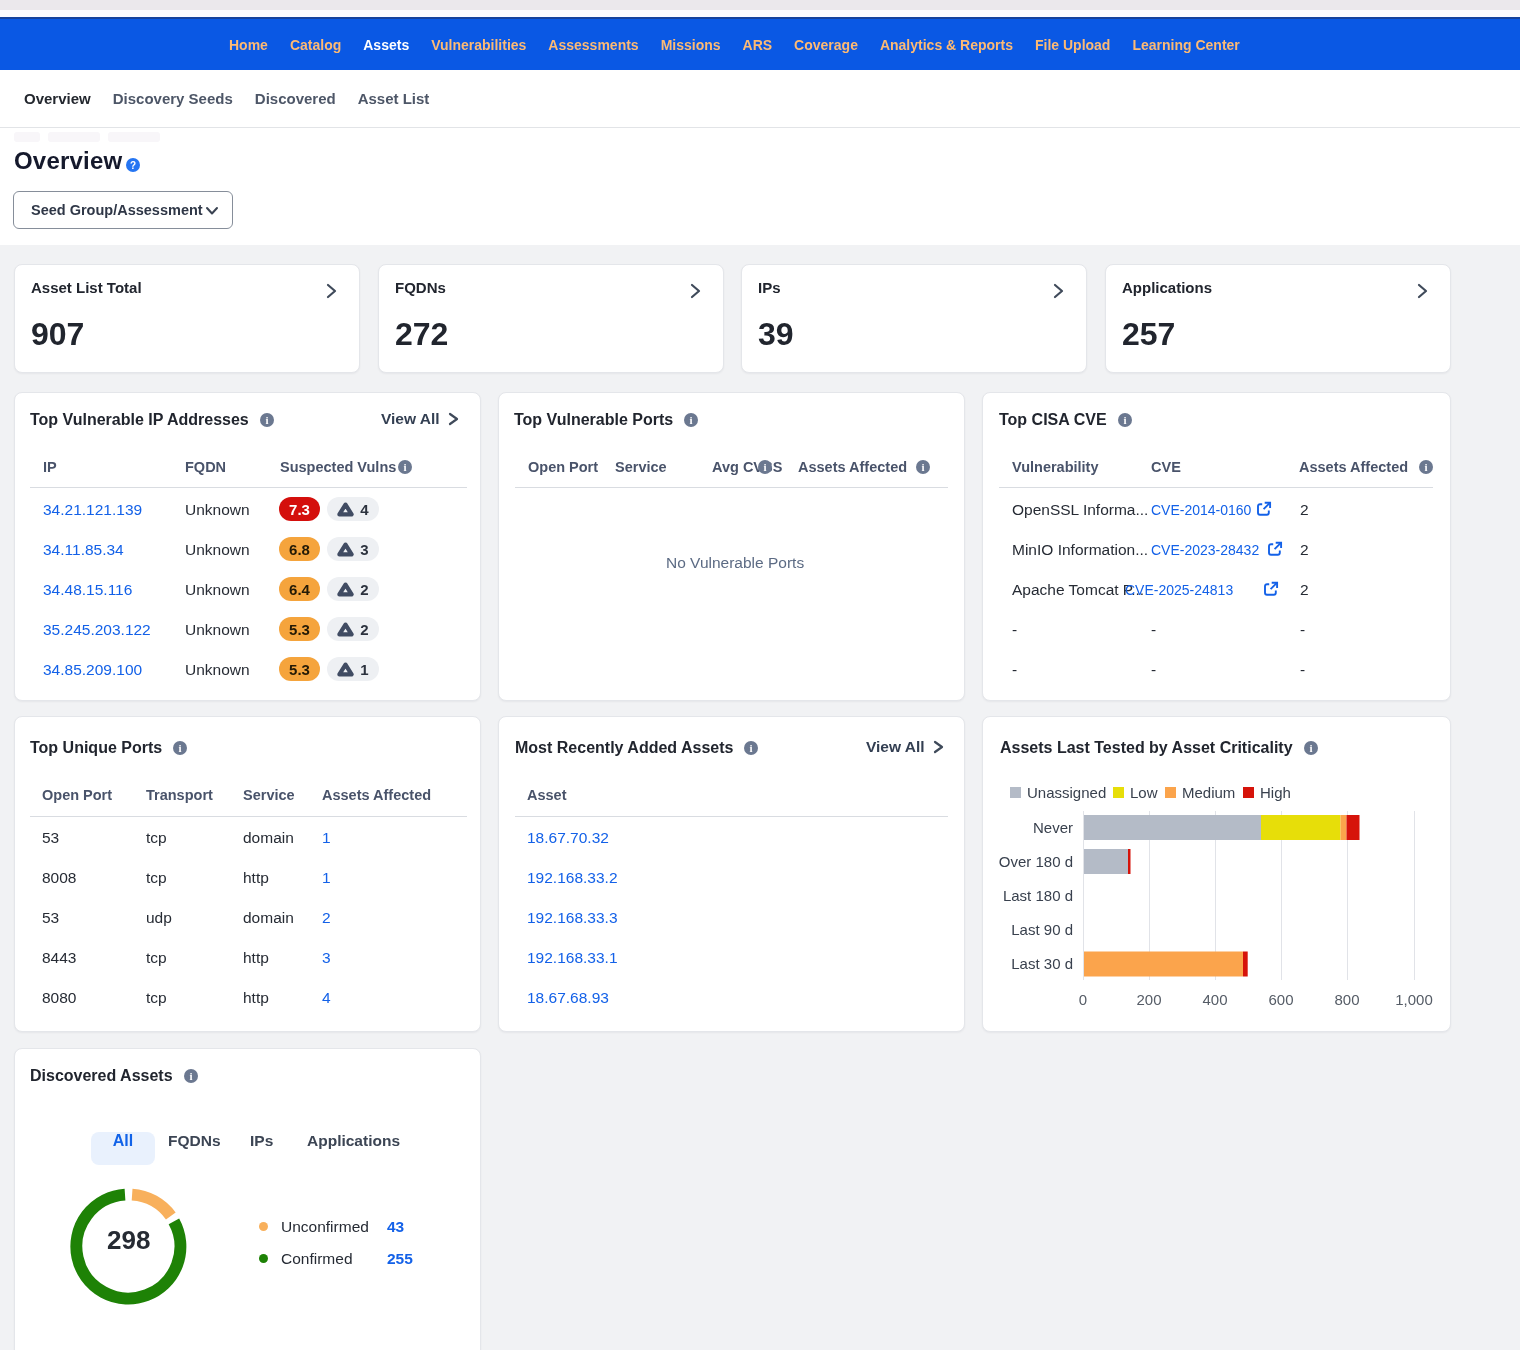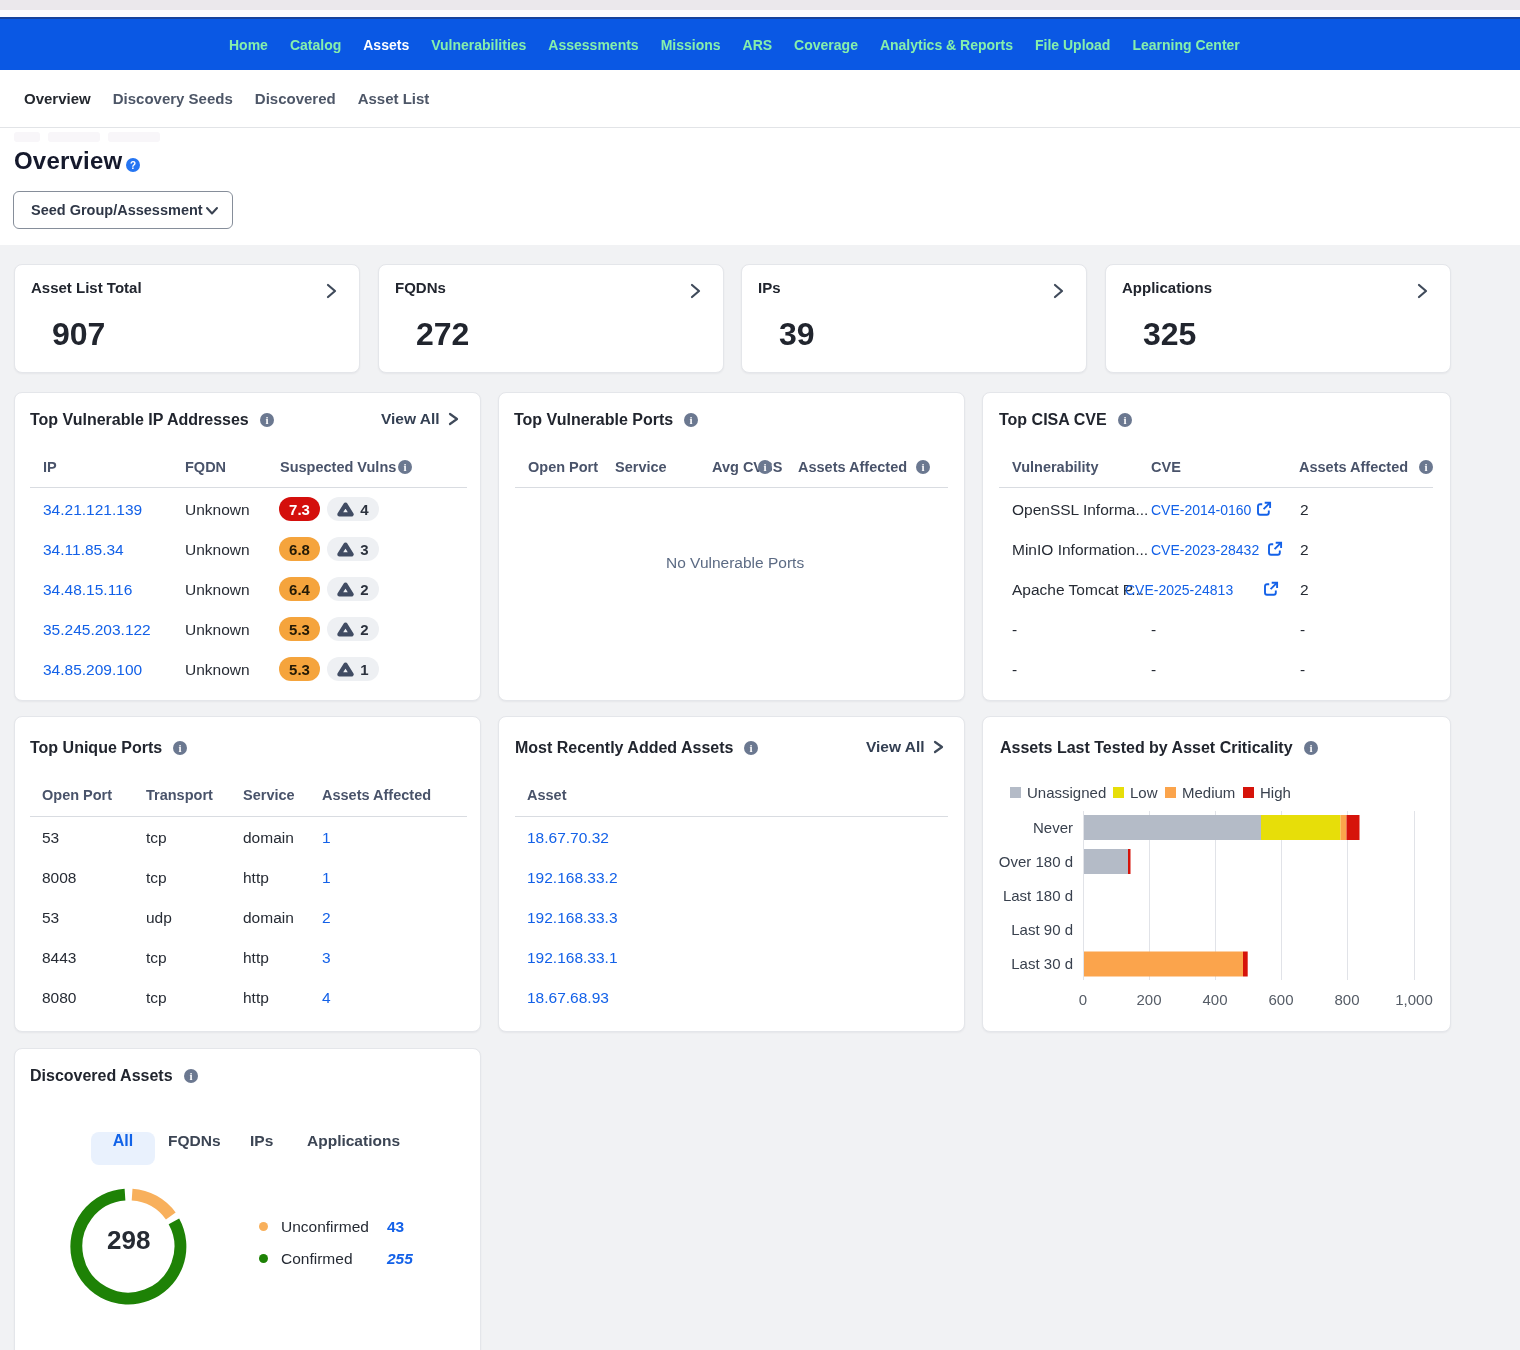--- a/index.html
+++ b/index.html
@@ -3,38 +3,38 @@
 <meta charset="utf-8">
 <style>
 * { margin:0; padding:0; box-sizing:border-box; }
 html,body { width:1520px; height:1350px; overflow:hidden; }
 body { font-family:"Liberation Sans", sans-serif; background:#f1f2f4; position:relative; }
 .strip1 { position:absolute; top:0; left:0; width:1520px; height:10px; background:#ebe8ec; }
 .strip2 { position:absolute; top:10px; left:0; width:1520px; height:7px; background:#fdfbfe; }
 .navline { position:absolute; top:17px; left:0; width:1520px; height:2px; background:#16419c; }
 nav { position:absolute; top:19px; left:0; width:1520px; height:51px; background:#0a58e4; }
 .navitems { position:absolute; left:229px; top:0; height:51px; display:flex; align-items:center; gap:22px; }
-.navitems a { color:#86efac; font-size:14px; font-weight:700; text-decoration:none; white-space:nowrap; }
+.navitems a { color:#fdba74; font-size:14px; font-weight:700; text-decoration:none; white-space:nowrap; }
 .navitems a.active { color:#ffffff; }
 .subnav { position:absolute; top:70px; left:0; width:1520px; height:58px; background:#ffffff; border-bottom:1px solid #e2e4e7; }
 .subnav .tabs { position:absolute; left:24px; top:0; height:57px; display:flex; align-items:center; gap:22px; }
 .subnav a { color:#4d5667; font-size:15px; font-weight:700; text-decoration:none; }
 .subnav a.active { color:#23272e; font-weight:700; }
 .subtab-underline { position:absolute; left:13px; top:123px; width:82px; height:5px; background:#0d5be0; border-radius:3px 3px 0 0; }
 .header { position:absolute; top:128px; left:0; width:1520px; height:117px; background:#ffffff; }
 .crumb { position:absolute; top:4px; display:flex; gap:8px; left:14px; }
 .crumb span { background:#f8f6f9; border-radius:3px; height:10px; display:inline-block; }
 .h-title { position:absolute; left:14px; top:19px; font-size:24px; font-weight:700; color:#15192c; letter-spacing:0.2px; }
 .h-help { position:absolute; left:126px; top:30px; }
 .seedbtn { position:absolute; left:13px; top:63px; width:220px; height:38px; border:1px solid #868e9a; border-radius:6px; background:#fff; display:flex; align-items:center; }
 .seedbtn span { margin-left:17px; font-size:14.5px; font-weight:700; color:#2f3747; white-space:nowrap; }
 .card { position:absolute; background:#fff; border:1px solid #e4e6ea; border-radius:8px; box-shadow:0 1px 2px rgba(16,24,40,0.05); }
 .scard { top:264px; width:346px; height:109px; }
 .scard .t { position:absolute; left:16px; top:14px; font-size:15px; font-weight:700; color:#21252e; }
-.scard .n { position:absolute; left:16px; top:51px; font-size:32px; font-weight:700; color:#21252e;margin-left:21px; }
+.scard .n { position:absolute; left:16px; top:51px; font-size:32px; font-weight:700; color:#21252e; }
 .scard svg.chev { position:absolute; right:21px; top:18px; }
 .ptitle { position:absolute; left:30px; top:411px; font-size:16px; font-weight:700; color:#21252e; display:flex; align-items:center; gap:11px; }
 .viewall { position:absolute; font-size:15.5px; font-weight:700; color:#333f52; display:flex; align-items:center; gap:8px; }
 .thead { position:absolute; font-size:14.5px; font-weight:700; color:#49536a; }
 .tdiv { position:absolute; height:1px; background:#d9dce1; }
 .trow { position:absolute; font-size:15.5px; color:#262b34; }
 a.lnk { color:#1361e8; text-decoration:none; }
 a.cve { font-size:14px; }
 .badge { position:absolute; width:41px; height:24px; border-radius:12px; color:#fff; font-size:15px; font-weight:700; display:flex; align-items:center; justify-content:center; }
 .badge.red { background:#d40f0c; color:#ffffff; }
@@ -108,21 +108,21 @@
   </div>
 <div class="card scard" style="left:741px">
     <div class="t">IPs</div>
     <div class="n">39</div>
  <svg class="chev" width="14" height="16">
       <polyline points="4,2 11,8 4,14" fill="none" stroke="#3f4a5a" stroke-width="2.2" stroke-linecap="round" stroke-linejoin="round"></polyline>
     </svg>
   </div>
 <div class="card scard" style="left:1105px">
     <div class="t">Applications</div>
-    <div class="n">325</div>
+    <div class="n">257</div>
  <svg class="chev" width="14" height="16">
       <polyline points="4,2 11,8 4,14" fill="none" stroke="#3f4a5a" stroke-width="2.2" stroke-linecap="round" stroke-linejoin="round"></polyline>
     </svg>
   </div>
 
 <div class="card" style="left:14px; top:392px; width:467px; height:309px;"></div>
 <div class="ptitle" style="left:30px;">Top Vulnerable IP Addresses
  <svg width="14" height="14">
       <circle cx="7" cy="7" r="7" fill="#6b7890"></circle>
       <text x="7" y="10.5" text-anchor="middle" font-family="Liberation Serif" font-size="11" font-weight="bold" fill="#fff">i</text>
@@ -367,13 +367,13 @@
 <div class="donut-num" style="left:107px; top:1225px;">298</div>
 <svg style="position:absolute; left:259px; top:1222px;" width="9" height="9">
     <circle cx="4.5" cy="4.5" r="4.5" fill="#f8b05c"></circle>
   </svg>
 <div class="trow" style="left:281px; top:1218px;">Unconfirmed</div>
 <div class="trow" style="left:387px; top:1218px; font-weight:700;"><a class="lnk">43</a></div>
 <svg style="position:absolute; left:259px; top:1254px;" width="9" height="9">
     <circle cx="4.5" cy="4.5" r="4.5" fill="#1e8206"></circle>
   </svg>
 <div class="trow" style="left:281px; top:1250px;">Confirmed</div>
-<div class="trow" style="left:387px; top:1250px; font-weight:700;font-style:italic;"><a class="lnk">255</a></div>
+<div class="trow" style="left:387px; top:1250px; font-weight:700;"><a class="lnk">255</a></div>
 
 </body></html>

